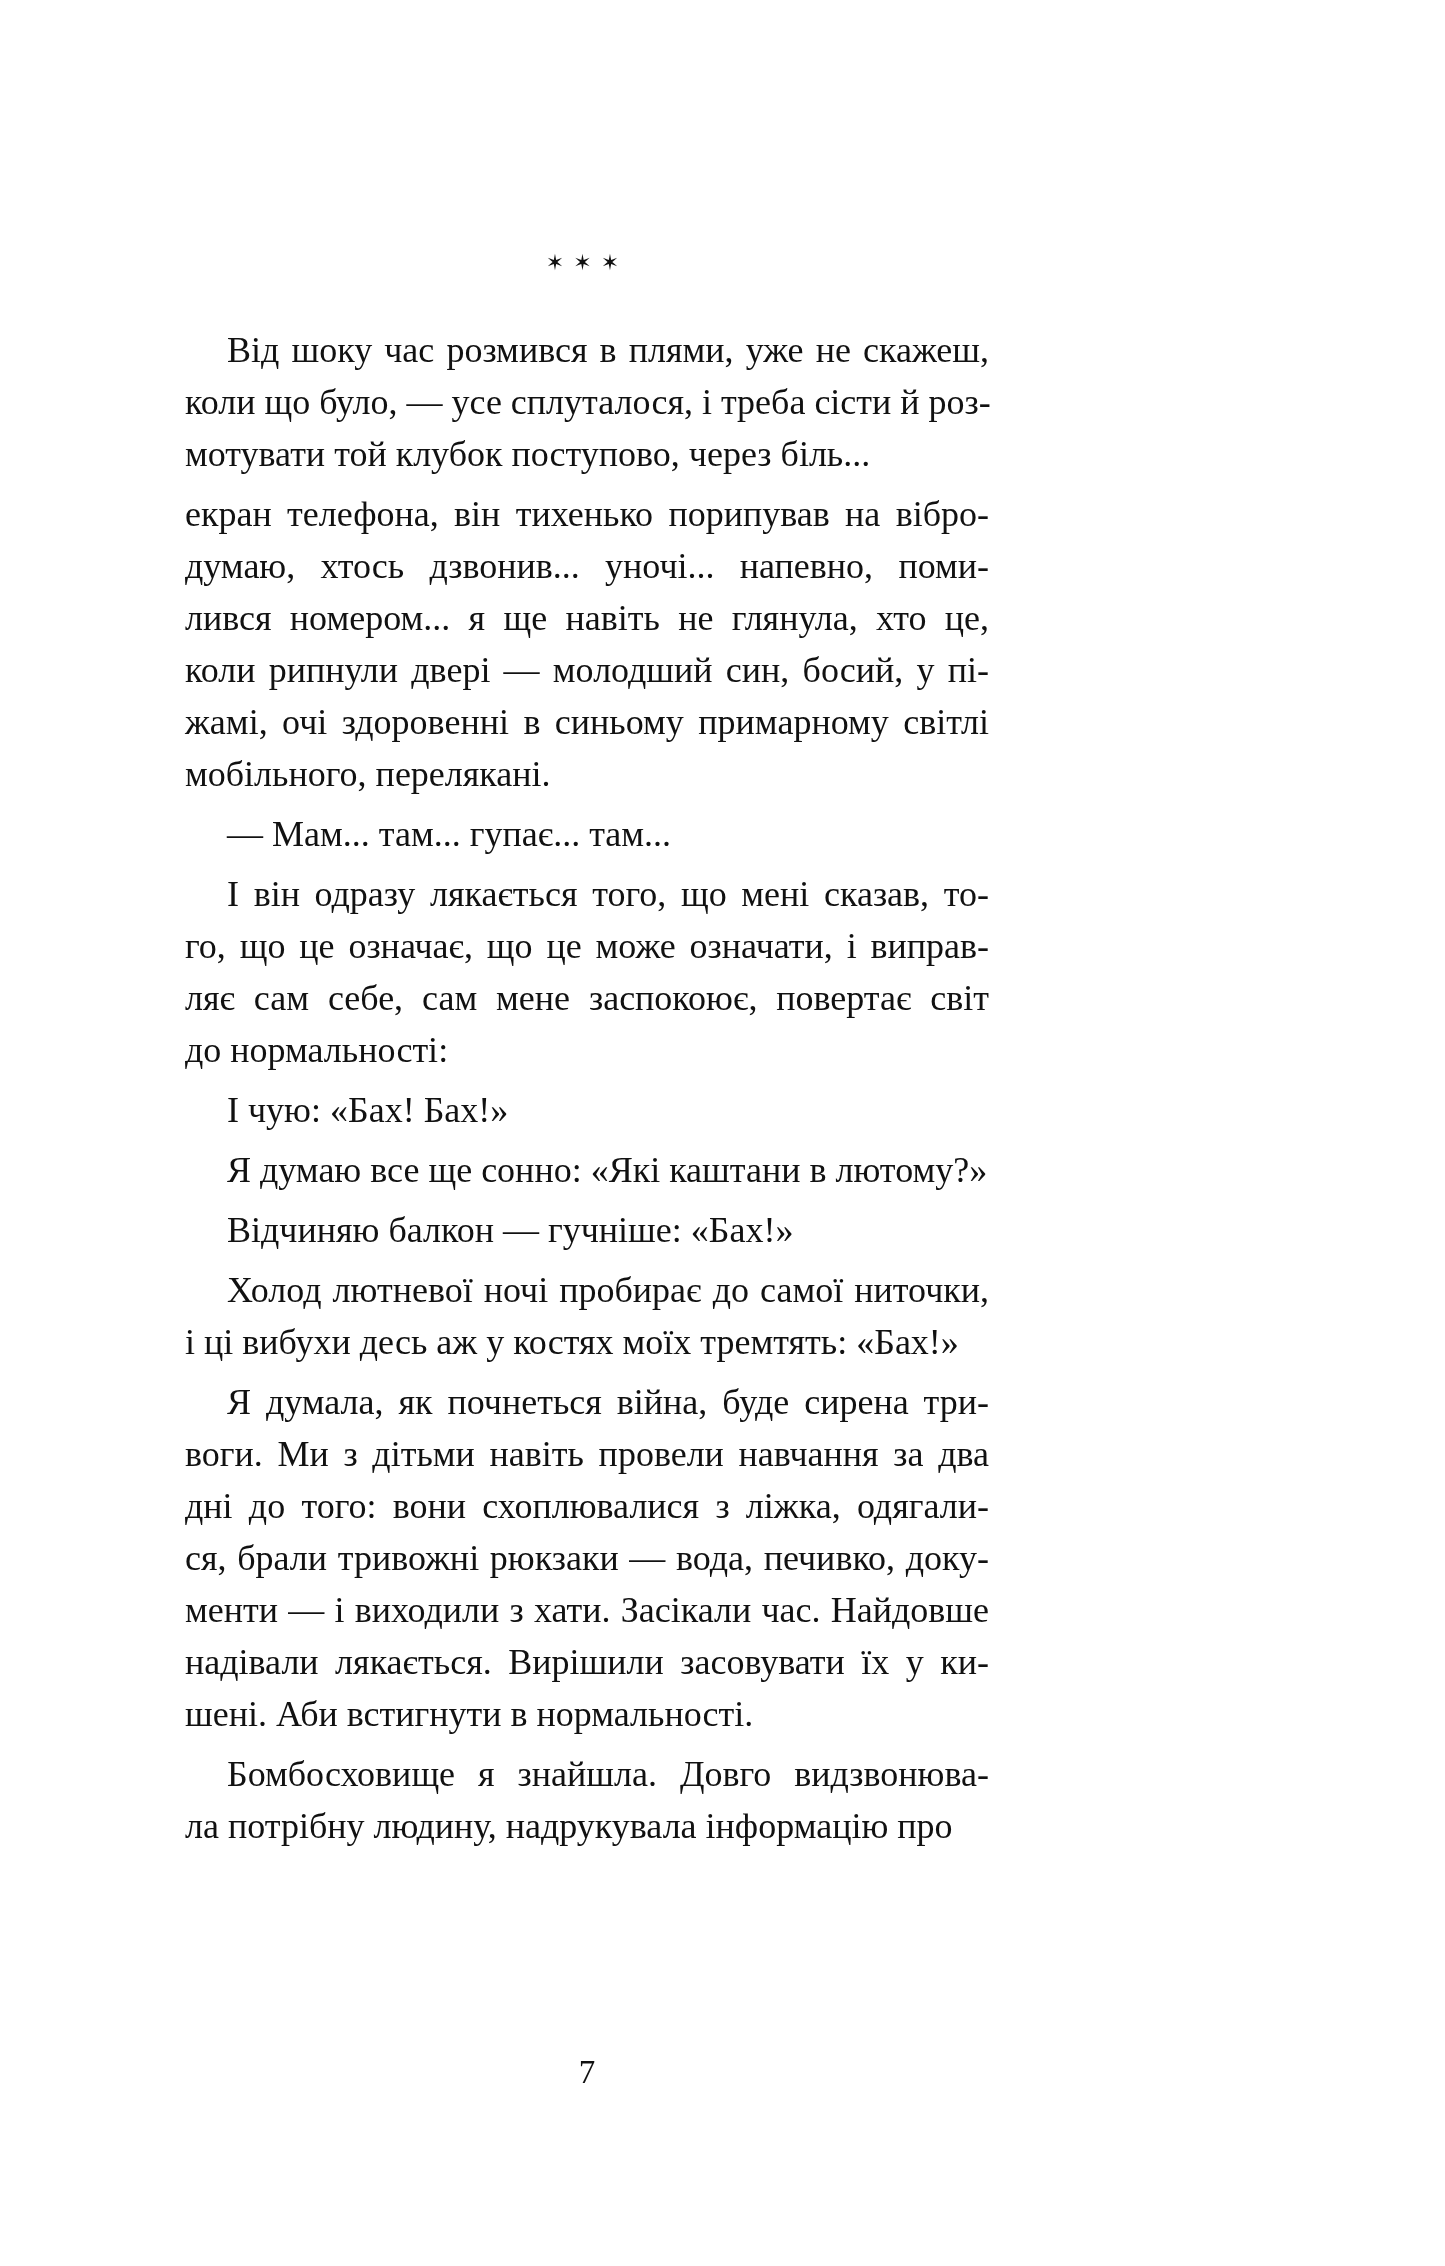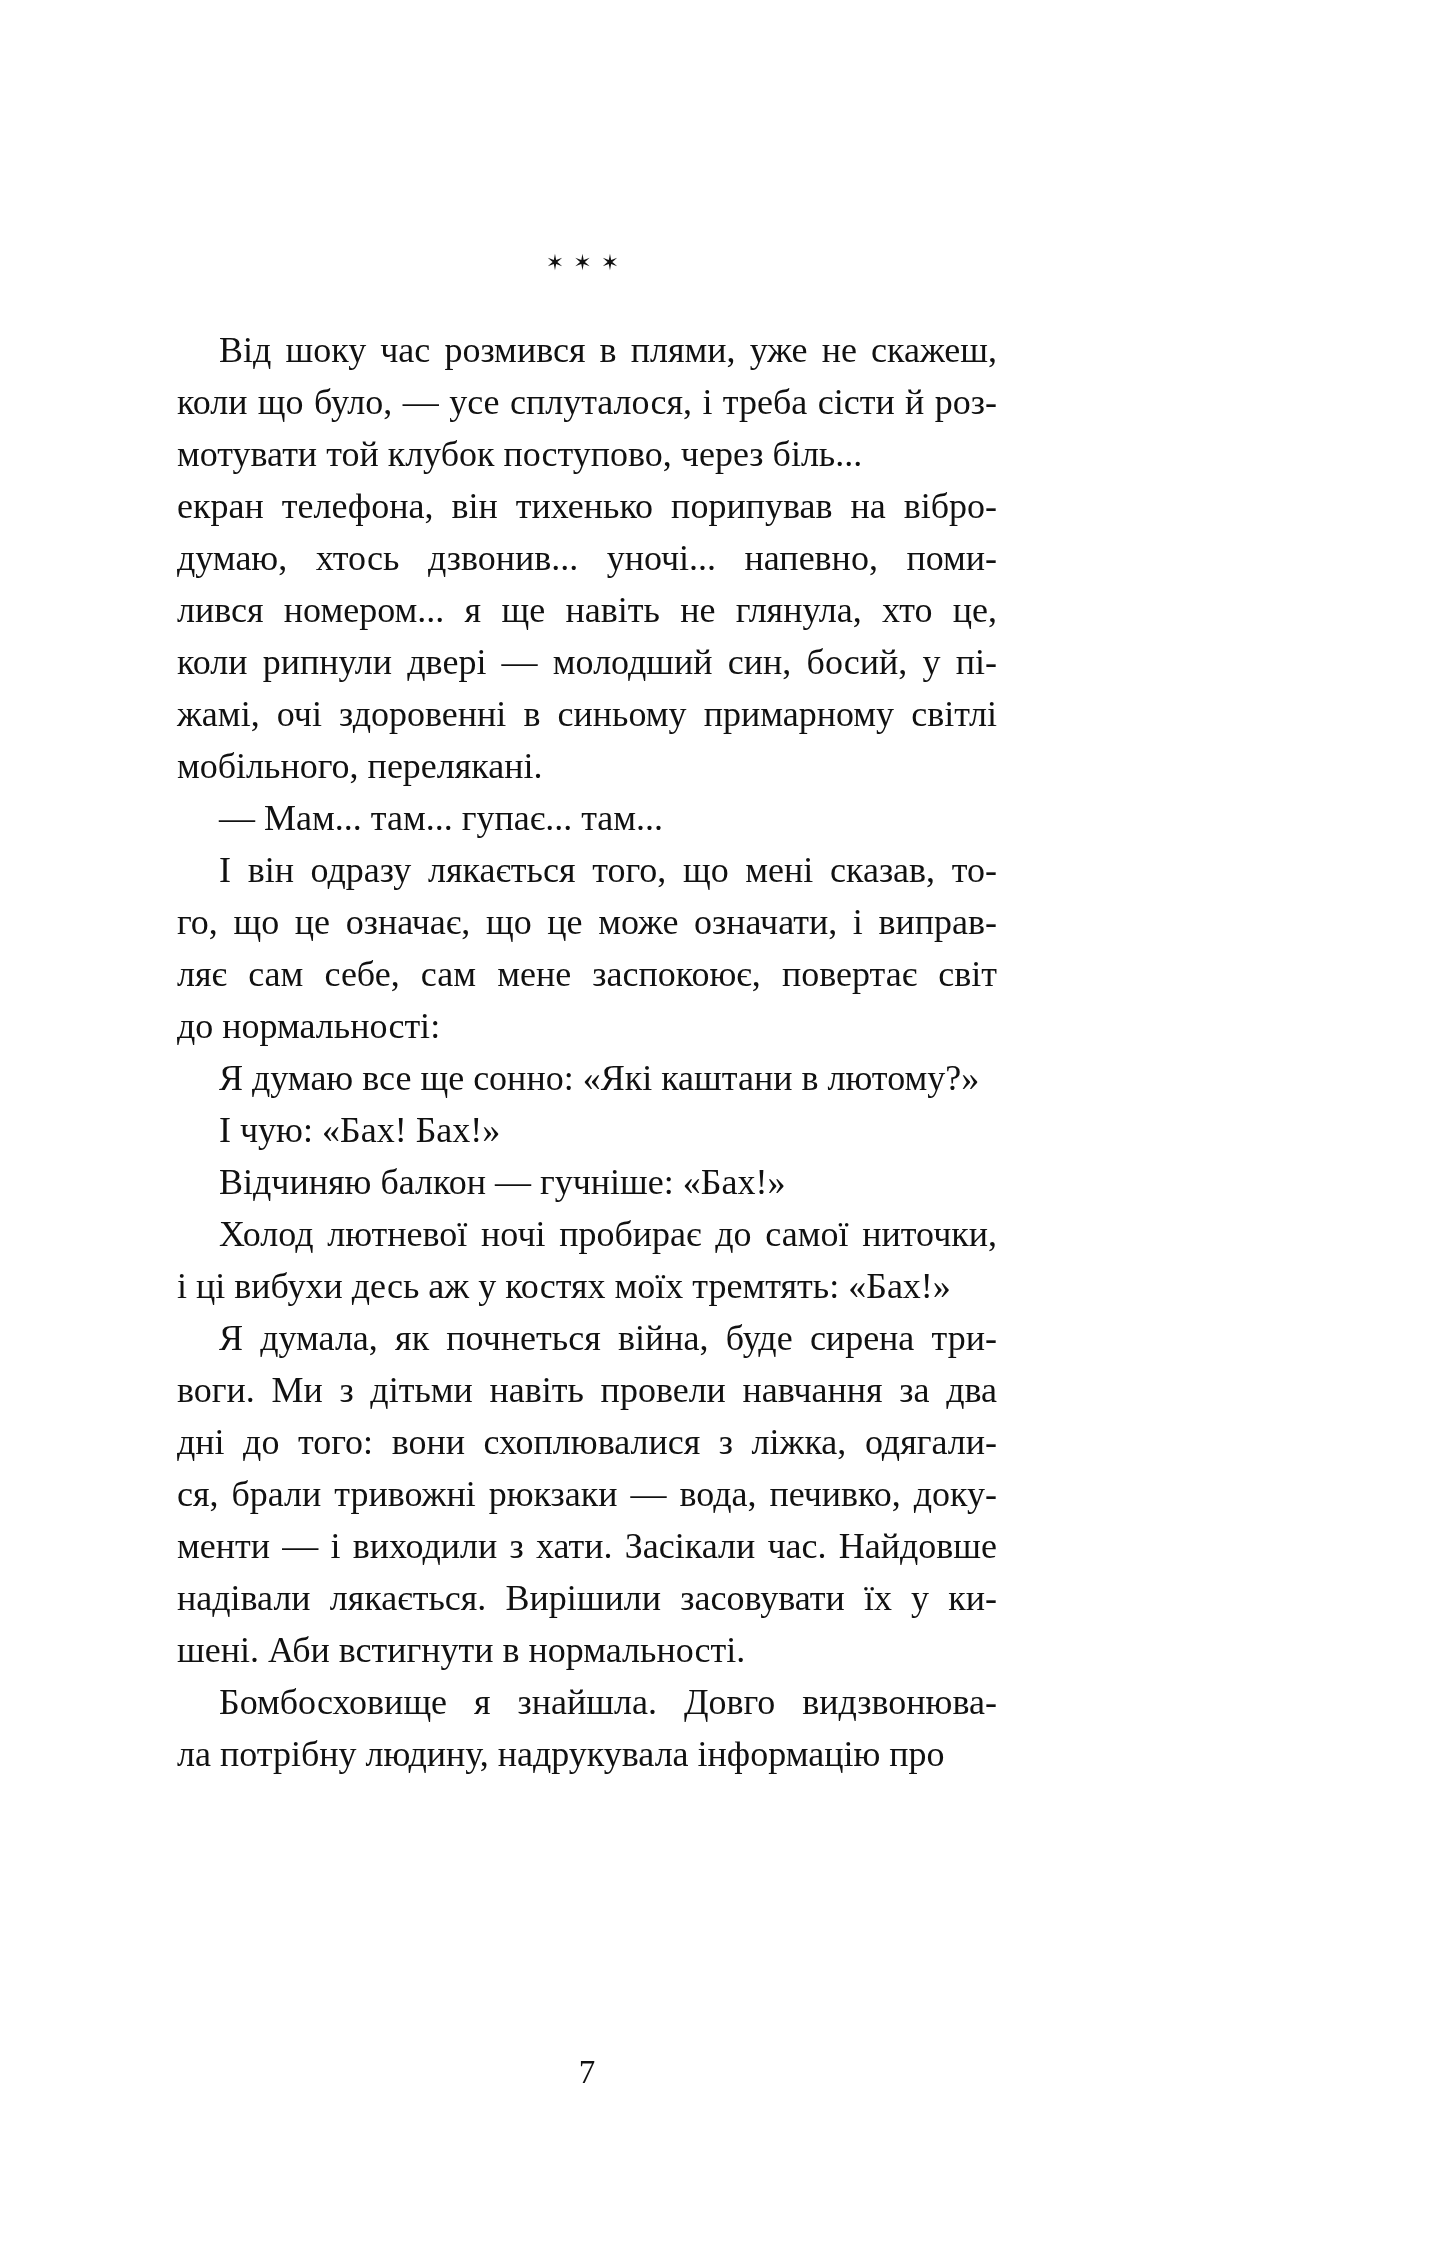--- a/index.html
+++ b/index.html
@@ -24,21 +24,21 @@
   .separator {
     text-align: center;
     font-family: "DejaVu Sans", sans-serif;
     font-size: 22px;
     letter-spacing: 9px;
     line-height: 30px;
     margin-bottom: 46px;
     color: #111111;
   }
   .paragraph {
-    margin: 0;
+    margin: 8px;
   }
   .line {
     font-size: 36px;
     line-height: 52px;
     white-space: nowrap;
     text-align: justify;
     text-align-last: justify;
   }
   .line.first {
     padding-left: 42px;
@@ -79,24 +79,24 @@
     <div class="paragraph">
       <div class="line first last">— Мам... там... гупає... там...</div>
     </div>
     <div class="paragraph">
       <div class="line first">І він одразу лякається того, що мені сказав, то-</div>
       <div class="line">го, що це означає, що це може означати, і виправ-</div>
       <div class="line">ляє сам себе, сам мене заспокоює, повертає світ</div>
       <div class="line last">до нормальності:</div>
     </div>
     <div class="paragraph">
-      <div class="line first last">Я думаю все ще сонно: «Які каштани в лютому?»</div>
+      <div class="line first last">І чую: «Бах! Бах!»</div>
     </div>
     <div class="paragraph">
-      <div class="line first last">І чую: «Бах! Бах!»</div>
+      <div class="line first last">Я думаю все ще сонно: «Які каштани в лютому?»</div>
     </div>
     <div class="paragraph">
       <div class="line first last">Відчиняю балкон — гучніше: «Бах!»</div>
     </div>
     <div class="paragraph">
       <div class="line first">Холод лютневої ночі пробирає до самої ниточки,</div>
       <div class="line last">і ці вибухи десь аж у костях моїх тремтять: «Бах!»</div>
     </div>
     <div class="paragraph">
       <div class="line first">Я думала, як почнеться війна, буде сирена три-</div>

